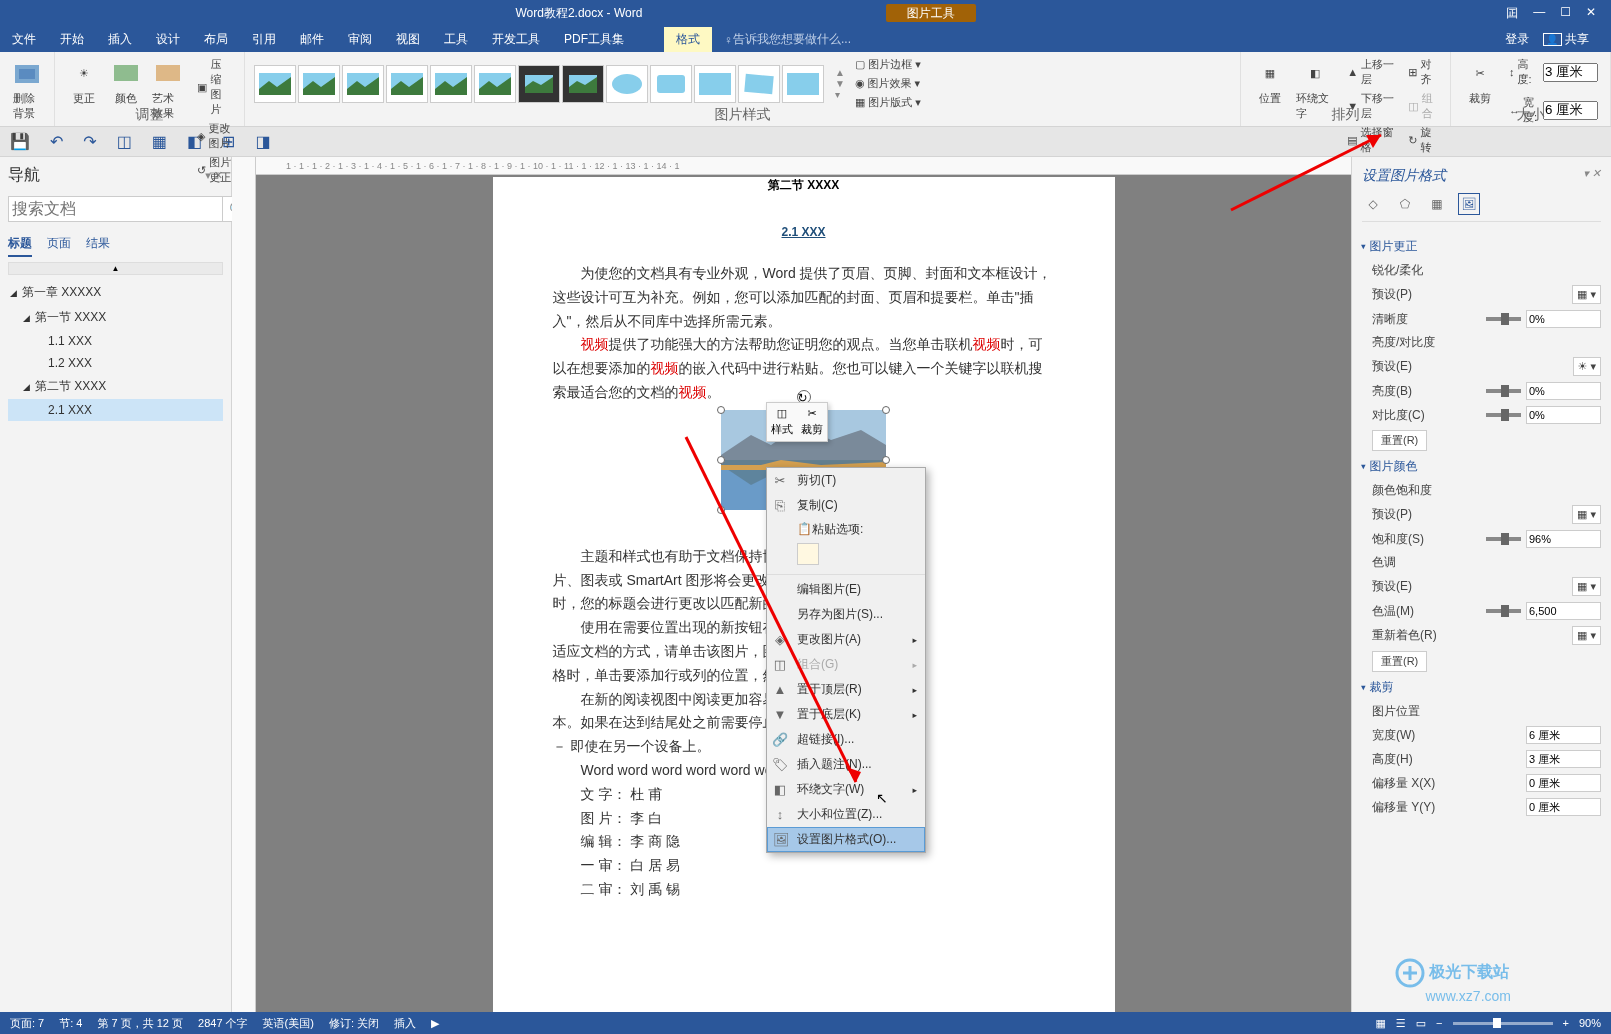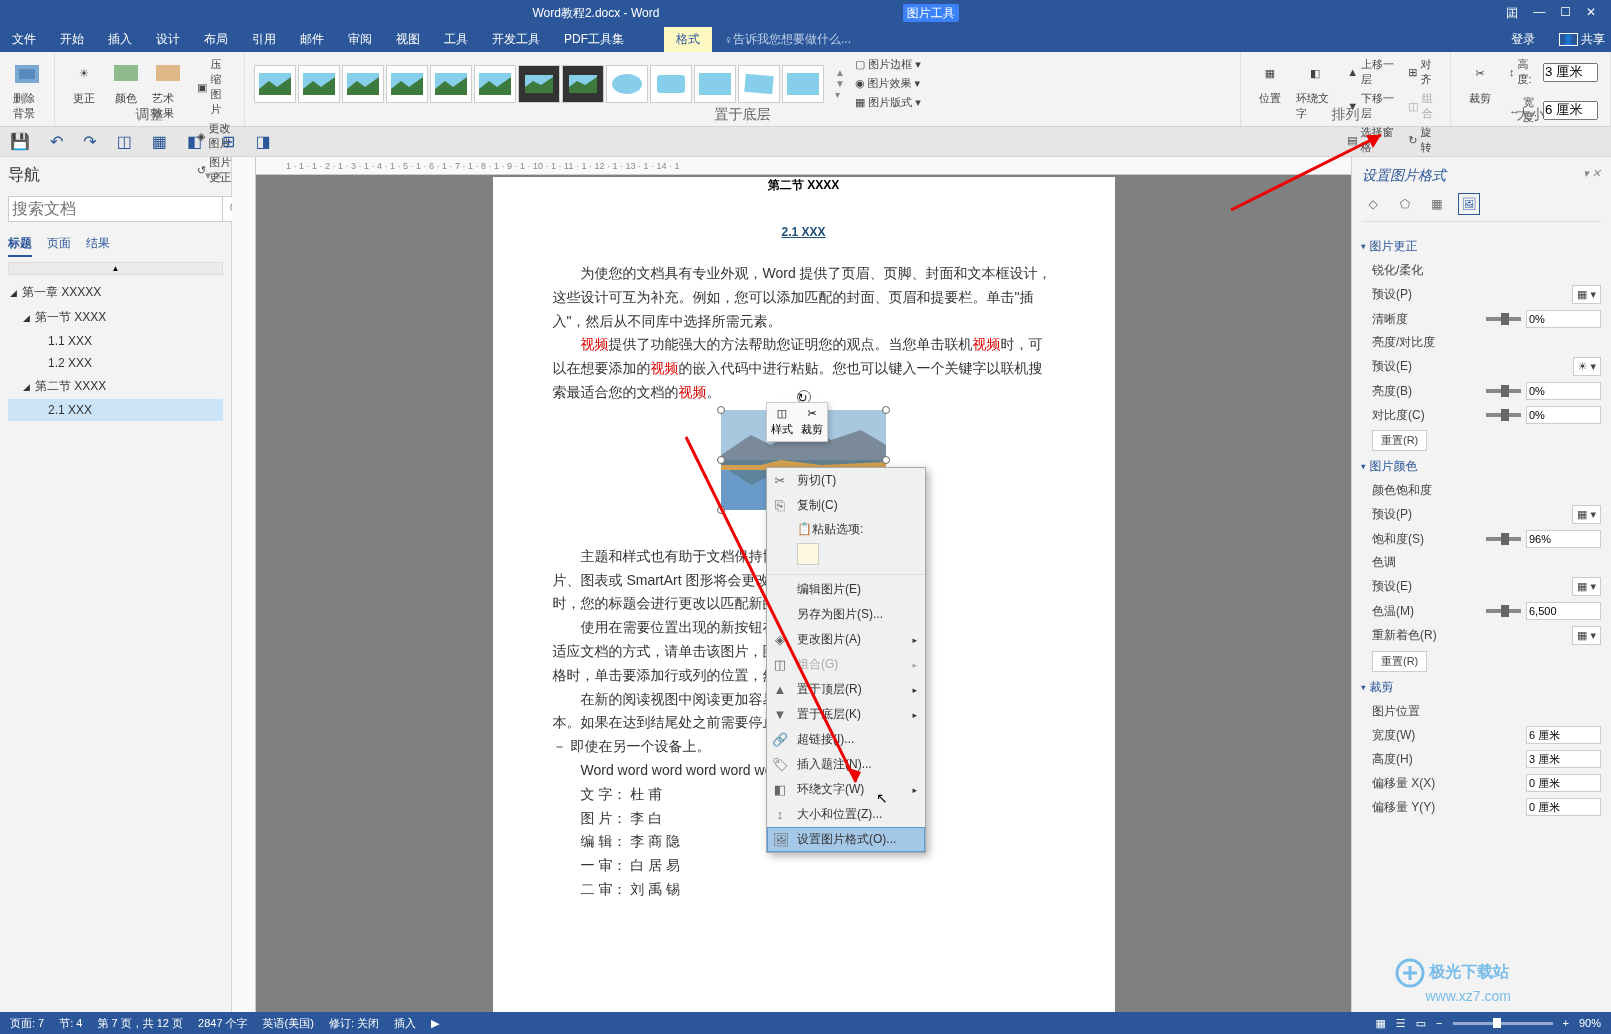--- a/index.html
+++ b/index.html
@@ -1,27 +1,27 @@
 <!DOCTYPE html>
 <html><head>
 <meta charset="utf-8">
 <style>
 * { margin: 0; padding: 0; box-sizing: border-box; font-family: "Microsoft YaHei", Arial, sans-serif; }
 body { background: #e6e6e6; font-size: 12px; overflow: hidden; width: 1611px; height: 1034px; position: relative; }
 
 .title-bar { background: #2b579a; height: 27px; display: flex; align-items: center; color: white; font-size: 12px; }
 .title-center { flex: 1; text-align: center; }
-.title-tab { background: #3b82f6; padding: 2px 4px; border-radius: 2px; margin-left: 240px;}
+.title-tab { background: #a16207; padding: 2px 21px; border-radius: 2px; margin-left: 240px;}
 .window-controls { display: flex; gap: 15px; padding: 0 15px; }
 .window-controls span { cursor: pointer; }
 
 .menu-bar { background: #2b579a; height: 25px; display: flex; align-items: center; color: white; font-size: 12px; }
 .menu-item { padding: 0 12px; cursor: pointer; height: 100%; display: flex; align-items: center; }
 .menu-item.active { background: #fef9c3; color: #2b579a; margin-left: 28px; }
-.menu-right { margin-left: auto; display: flex; gap: 24px; padding-right: 6px; }
+.menu-right { margin-left: auto; display: flex; gap: 14px; padding-right: 22px; }
 
 .ribbon { background: #f3f3f3; height: 75px; border-bottom: 1px solid #d4d4d4; display: flex; }
 .ribbon-group { border-right: 1px solid #e0e0e0; padding: 3px 8px; display: flex; flex-direction: column; position: relative; }
 .ribbon-group-label { text-align: center; font-size: 14px; color: #666; position: absolute; bottom: 2px; left: 0; right: 0;}
 .ribbon-btn-large { display: flex; flex-direction: column; align-items: center; font-size: 11px; color: #444; padding: 2px 5px; cursor: pointer; }
 .ribbon-btn-large .icon { width: 32px; height: 32px; margin-bottom: 2px; display: flex; align-items: center; justify-content: center; }
 .ribbon-row { display: flex; }
 .ribbon-small-item { font-size: 11px; padding: 2px 4px; display: flex; align-items: center; gap: 3px; color: #444; cursor: pointer; }
 
 .qat { background: #e6e6e6; height: 30px; display: flex; align-items: center; padding: 0 10px; gap: 20px; border-bottom: 1px solid #d4d4d4; }
@@ -265,21 +265,21 @@
         <div style="font-size:10px;color:#888">▲</div>
         <div style="font-size:10px;color:#888">▼</div>
         <div style="font-size:10px;color:#888">▾</div>
       </div>
       <div style="display:flex;flex-direction:column;margin-left:6px">
         <div class="ribbon-small-item"><span>▢</span><span>图片边框</span> ▾</div>
         <div class="ribbon-small-item"><span>◉</span><span>图片效果</span> ▾</div>
         <div class="ribbon-small-item"><span>▦</span><span>图片版式</span> ▾</div>
       </div>
     </div>
-    <div class="ribbon-group-label">置于底层</div>
+    <div class="ribbon-group-label">图片样式</div>
   </div>
   <div class="ribbon-group" style="width:210px">
     <div class="ribbon-row">
       <div class="ribbon-btn-large">
           <div class="icon">▦</div>
           <span>位置</span>
         </div>
       <div class="ribbon-btn-large">
           <div class="icon">◧</div>
           <span>环绕文字</span>

